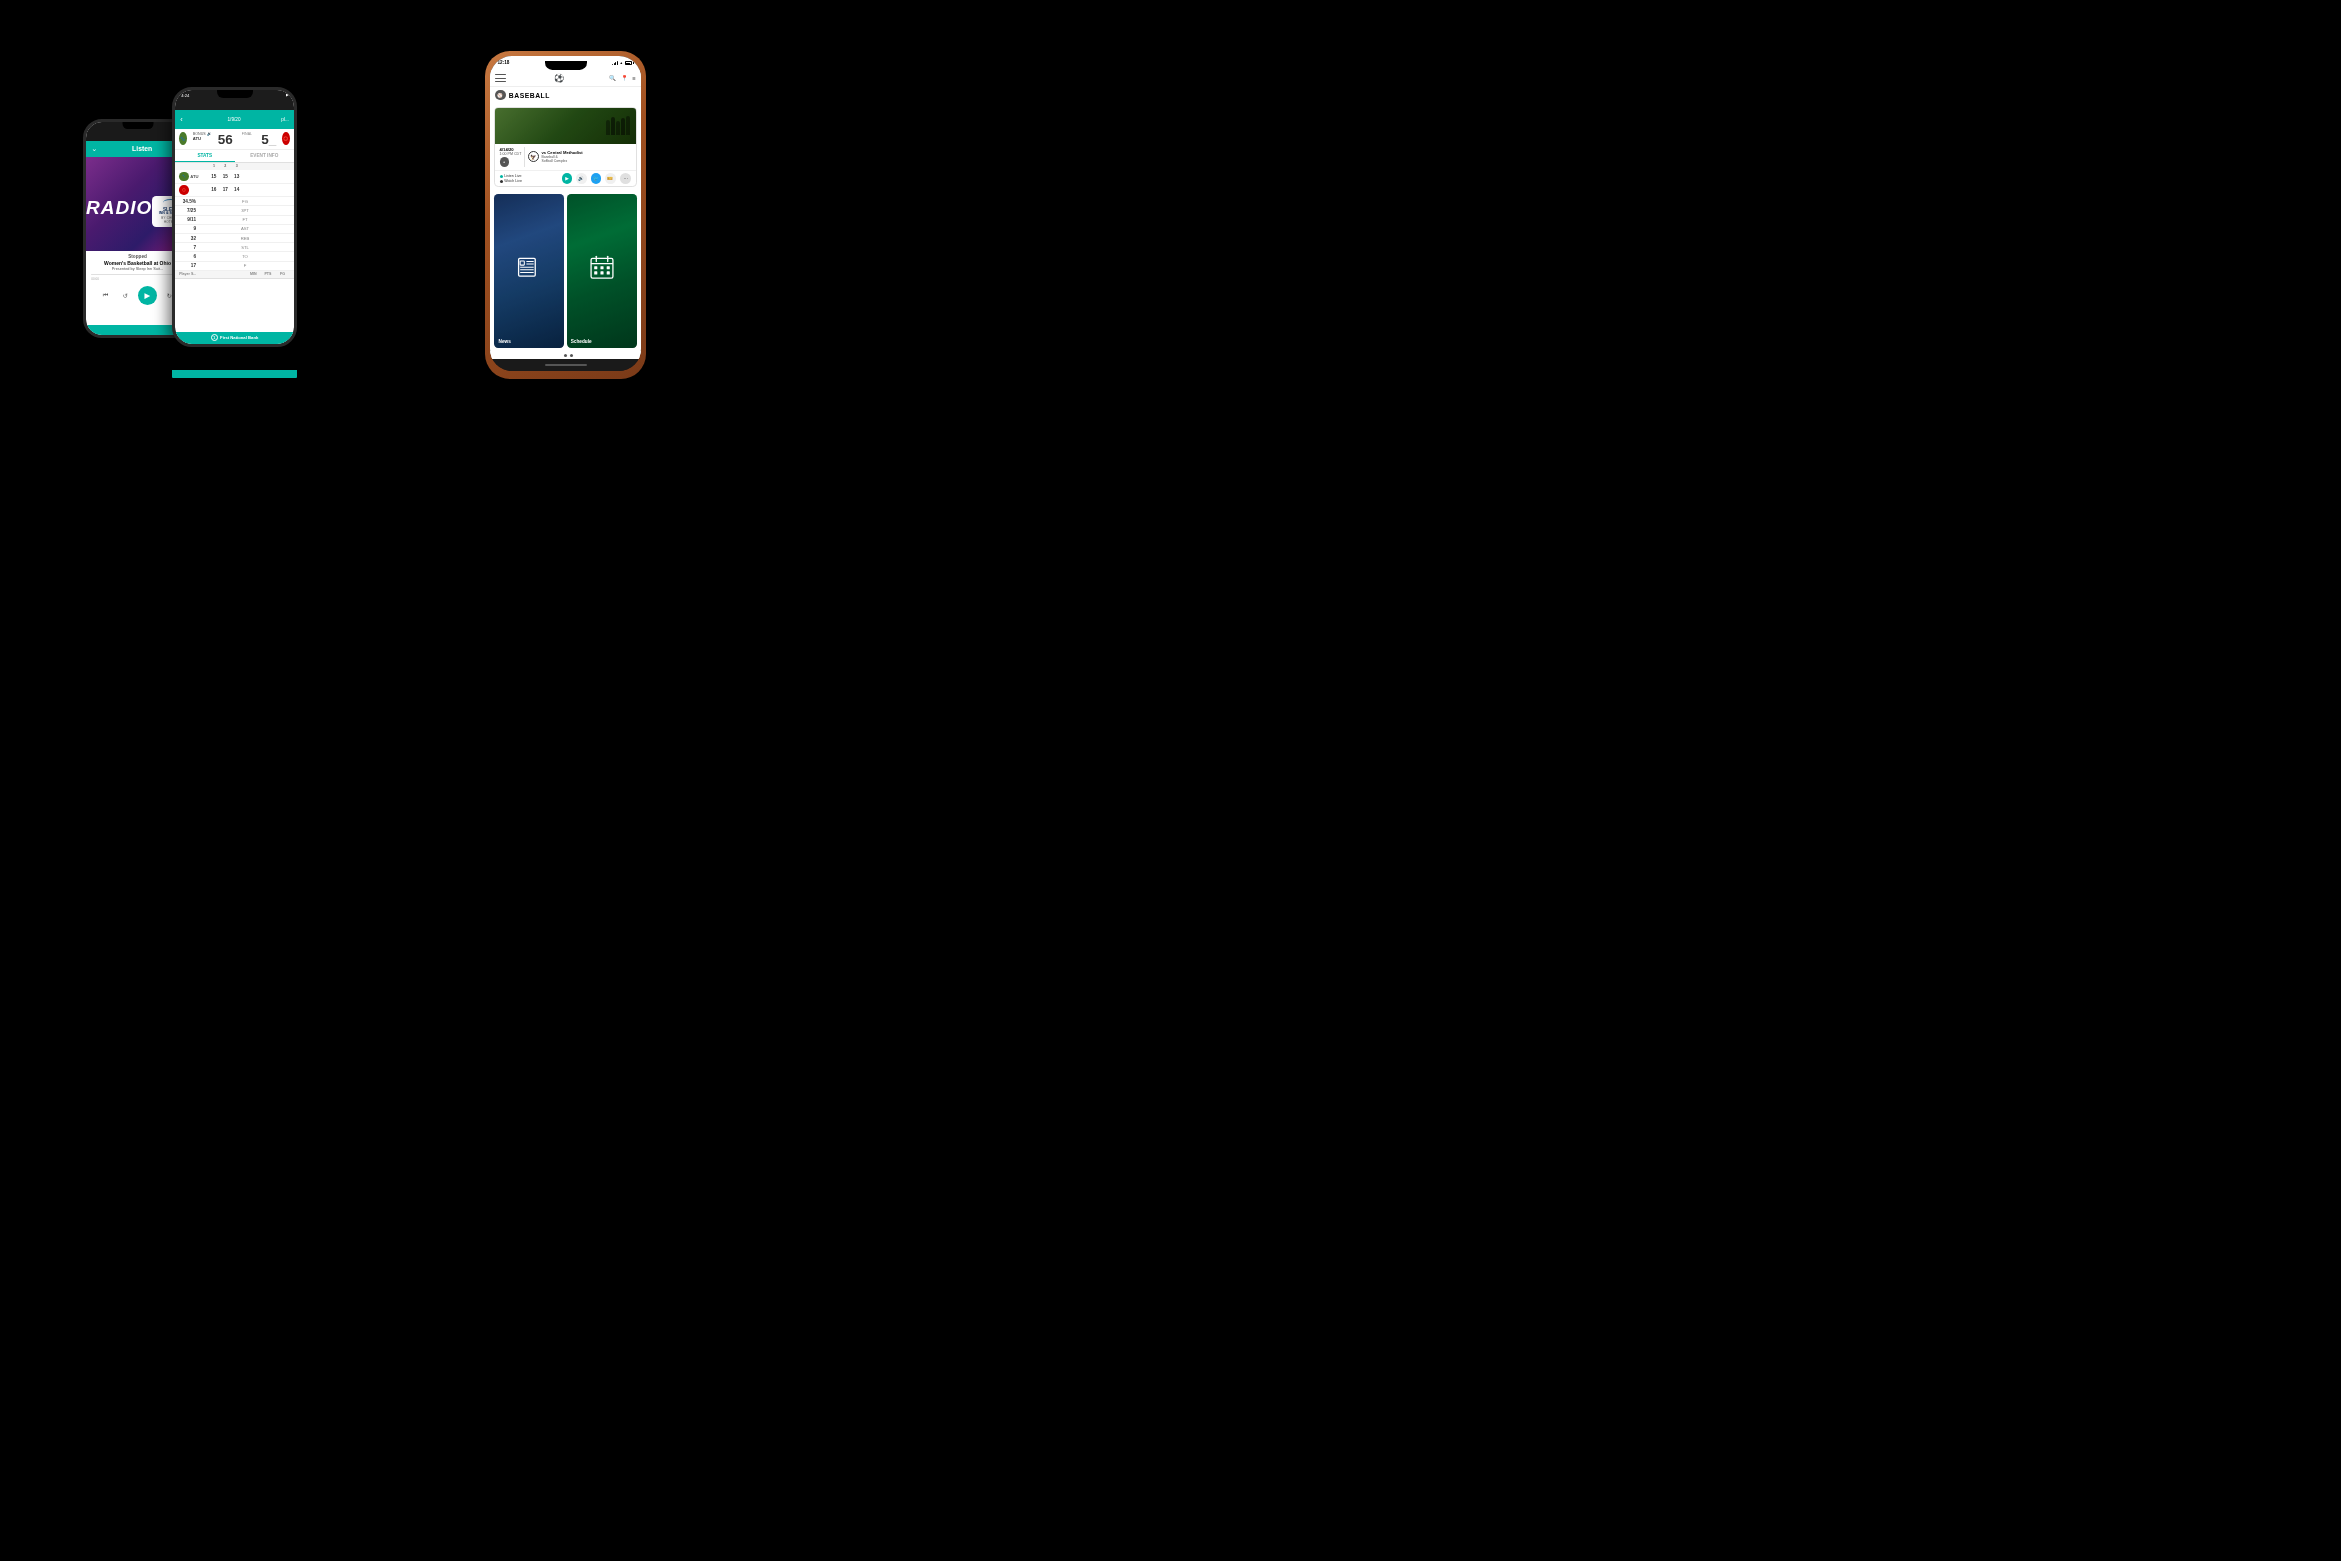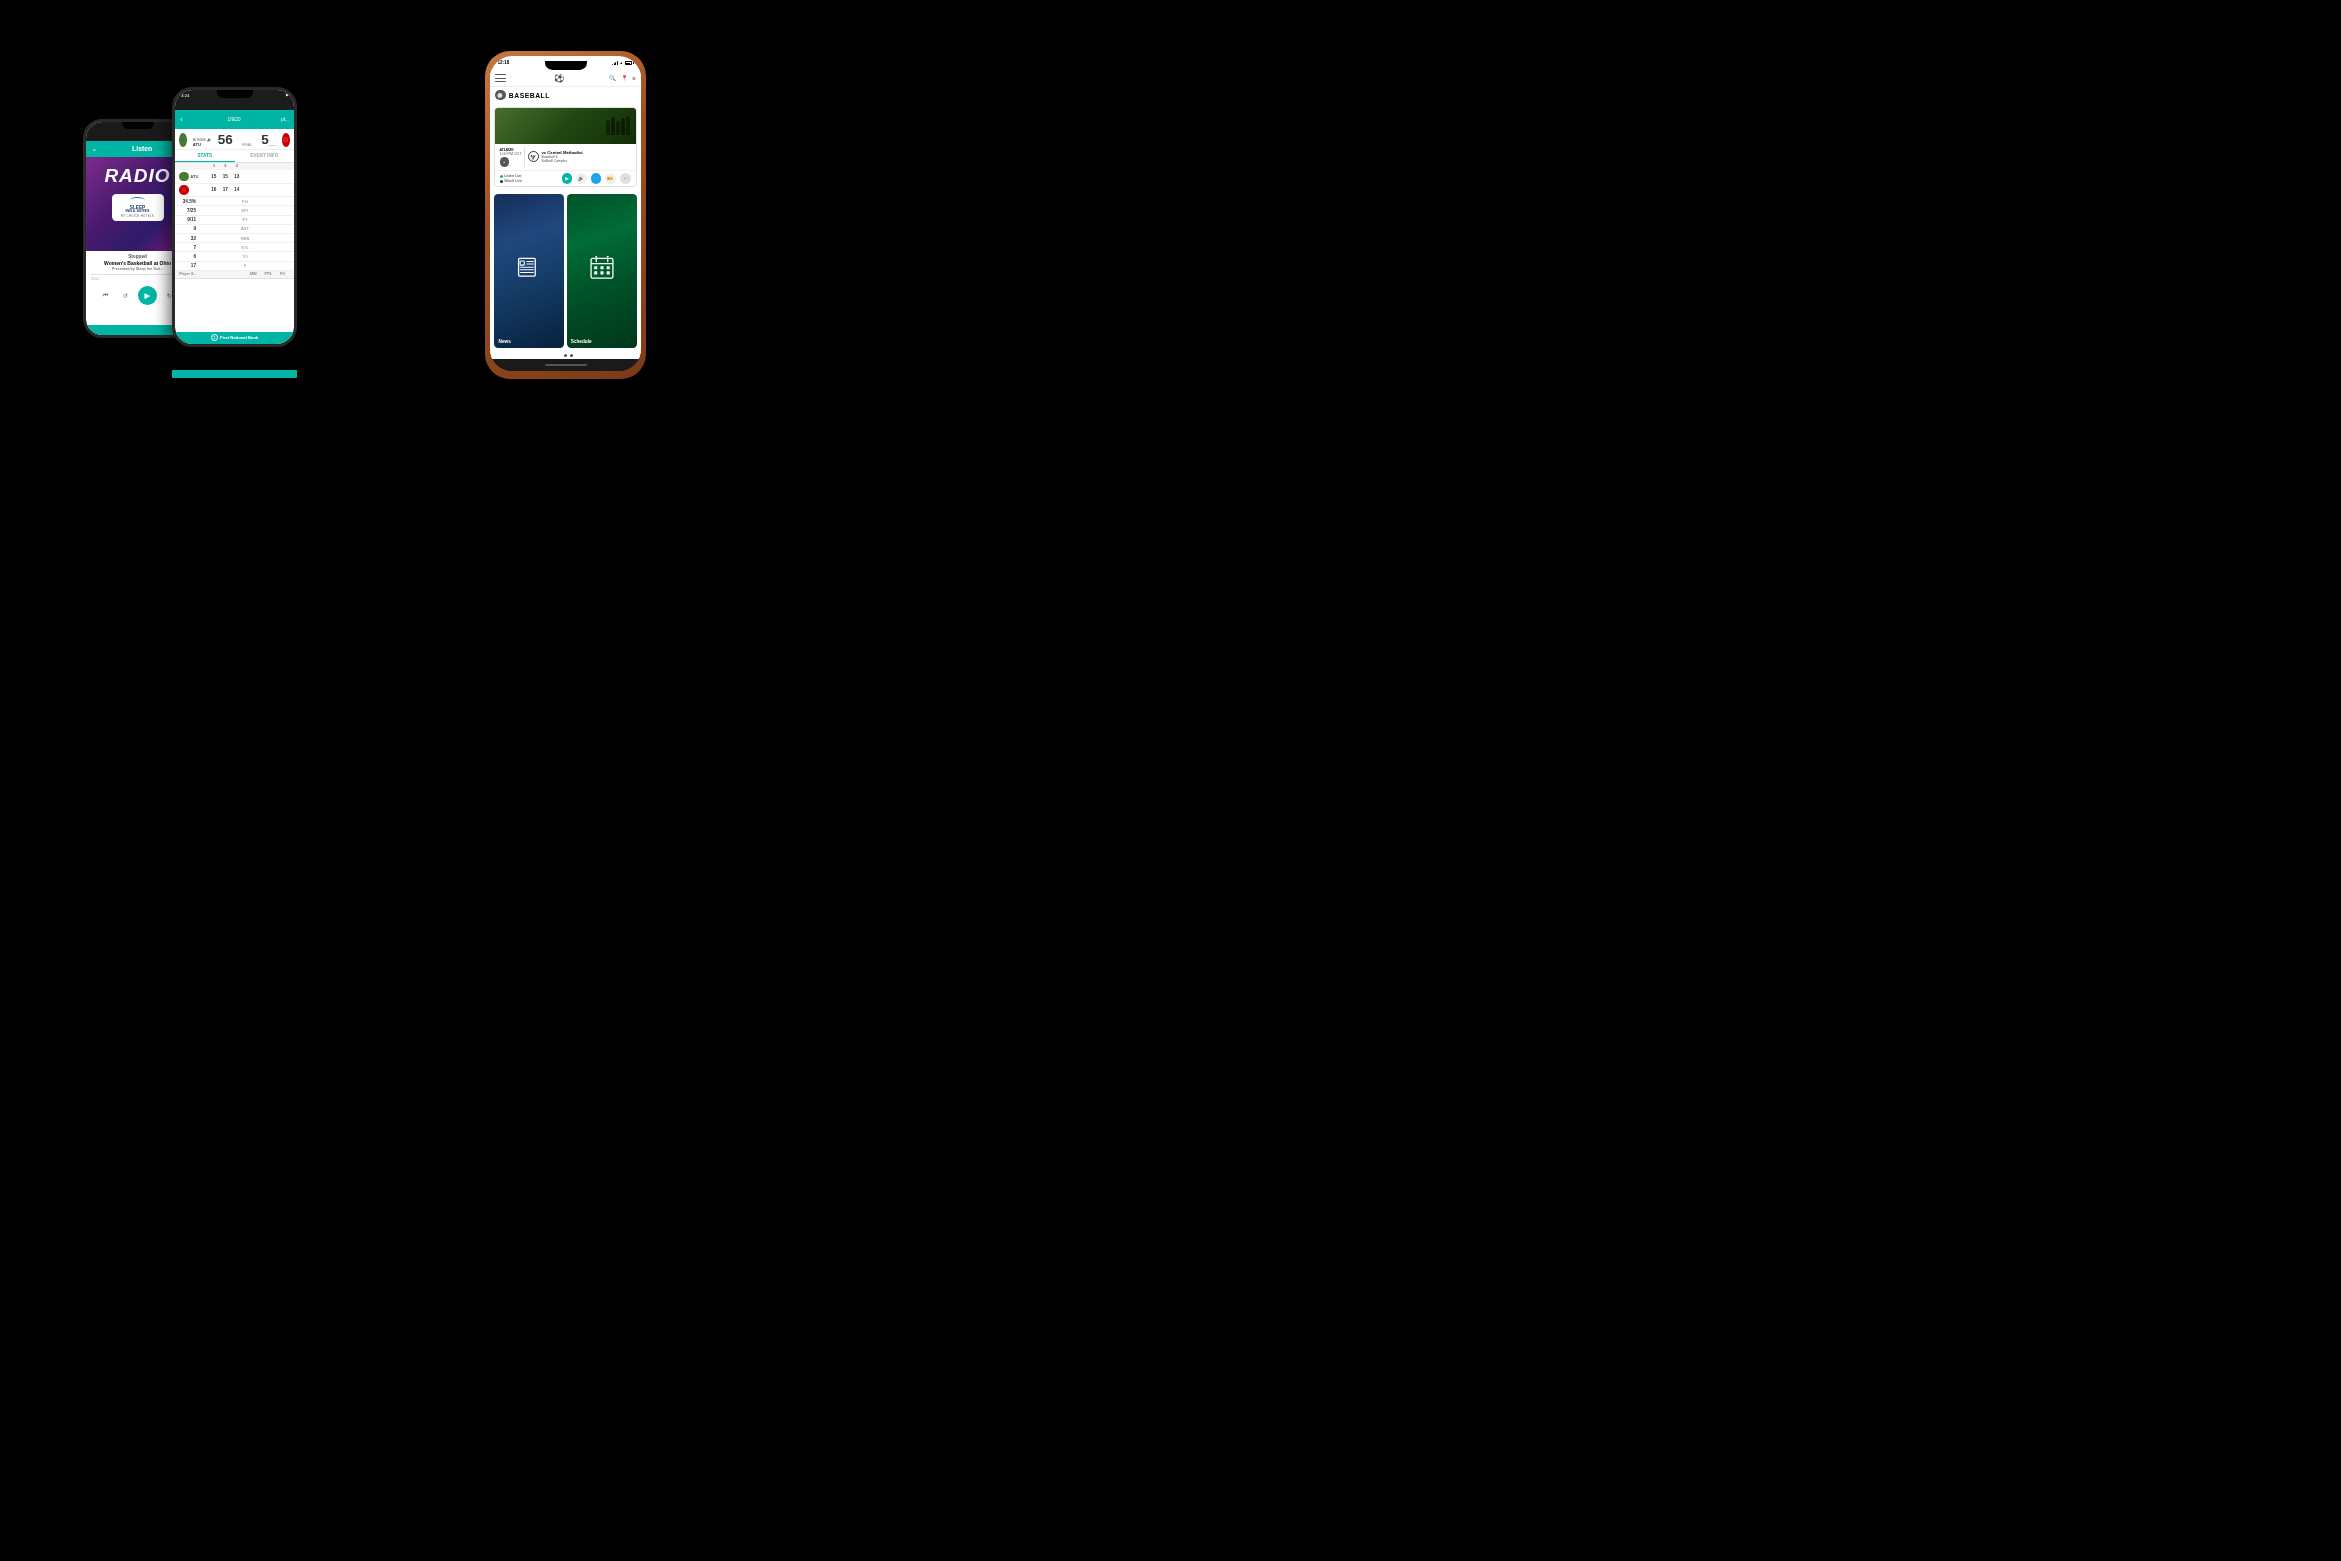--- a/index.html
+++ b/index.html
@@ -91,21 +91,21 @@
       font-size: 6.8px;
       font-weight: 600;
       flex: 1;
       text-align: center;
     }
     .phone1-artwork {
       width: 100%;
       height: 94px;
       background: linear-gradient(135deg, #7b2d8b 0%, #4a1a6e 40%, #2d1b69 70%, #8b1a7a 100%);
       display: flex;
-      flex-direction: column;
+      flex-direction: row;
       align-items: center;
       justify-content: flex-start;
       padding-top: 8.3px;
       position: relative;
     }
     .radio-text {
       font-size: 19px;
       font-weight: 900;
       color: #fff;
       font-style: italic;
@@ -768,21 +768,21 @@
         <span style="position:absolute;right:5.2px;top:3.1px;font-size:3.6px;color:#fff;">▶</span>
       </div>
       <div class="phone2-teal-nav">
         <span class="phone2-back">‹</span>
         <div class="phone2-nav-center">
           <div class="phone2-nav-date">1/9/20</div>
         </div>
         <span style="color:#fff;font-size:4.7px;margin-left:auto;">pl...</span>
       </div>
 
-      <div style="padding:3.1px 4.2px 2.1px;display:flex;align-items:flex-end;gap:6px;border-bottom:0.5px solid #eee;">
+      <div style="padding:3.1px 4.2px 2.1px;display:flex;align-items:flex-start;gap:6px;border-bottom:0.5px solid #eee;">
         <div style="width:13.5px;height:13.5px;background:#4a7a2a;border-radius:50%;display:flex;align-items:center;justify-content:center;">
           <span style="font-size:4.2px;color:#fff;font-weight:700;">🐾</span>
         </div>
         <div>
           <div style="font-size:3.6px;color:#555;display:flex;align-items:center;gap:1.6px;">
             <span>BONUS</span>
             <span>🔊</span>
           </div>
           <div style="font-size:4.2px;font-weight:700;color:#333;">ATU</div>
         </div>

